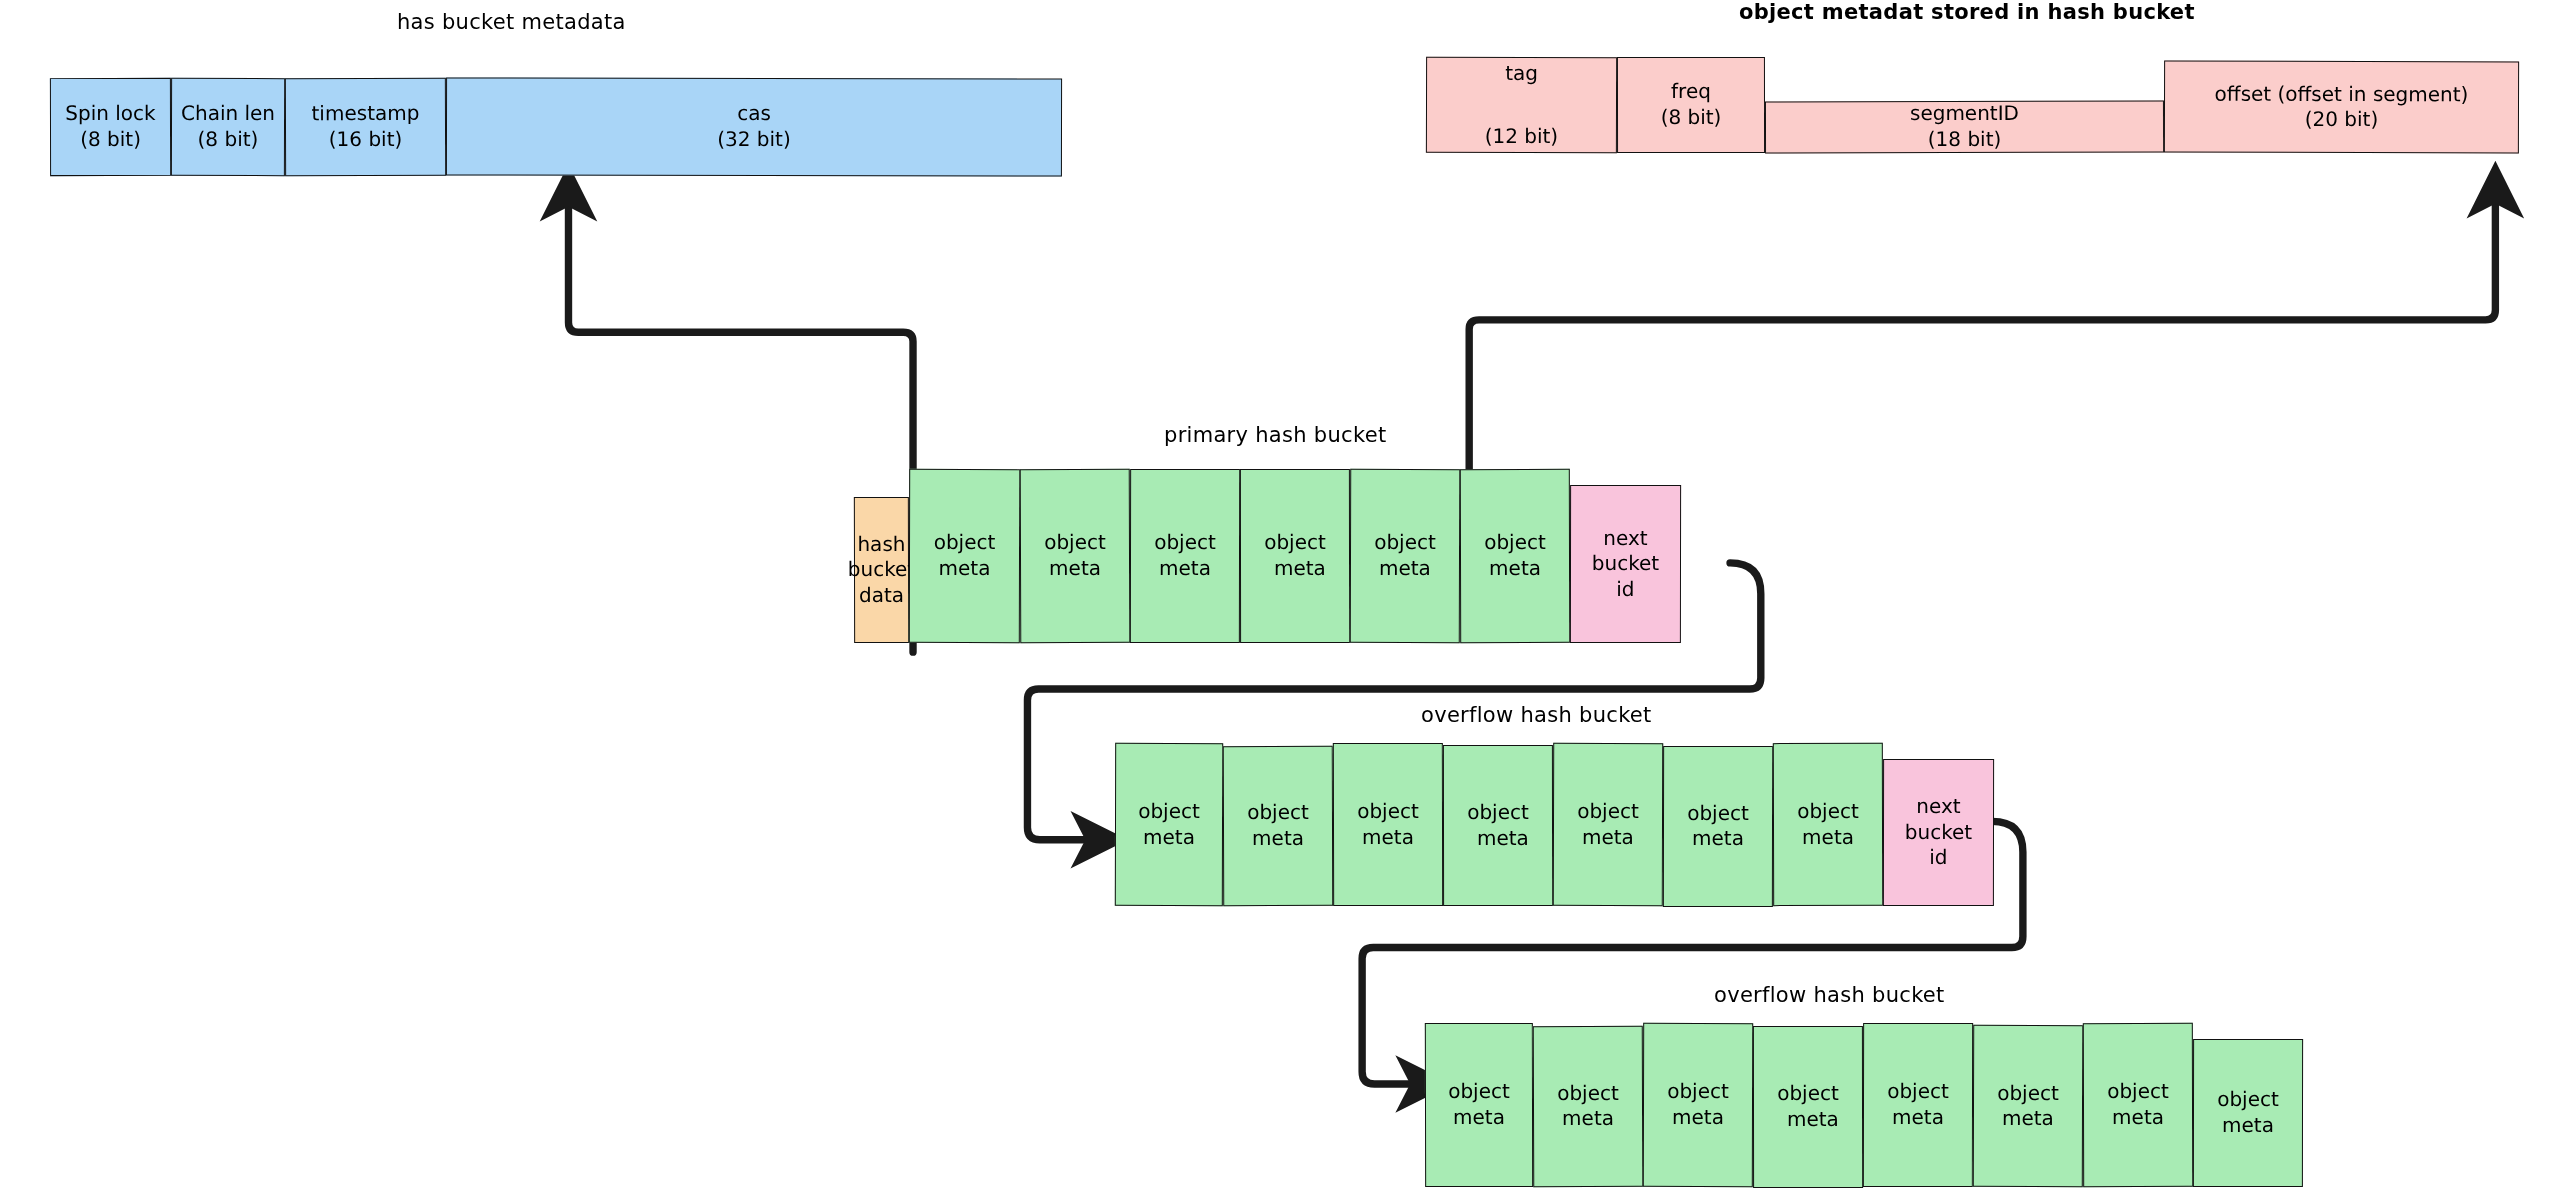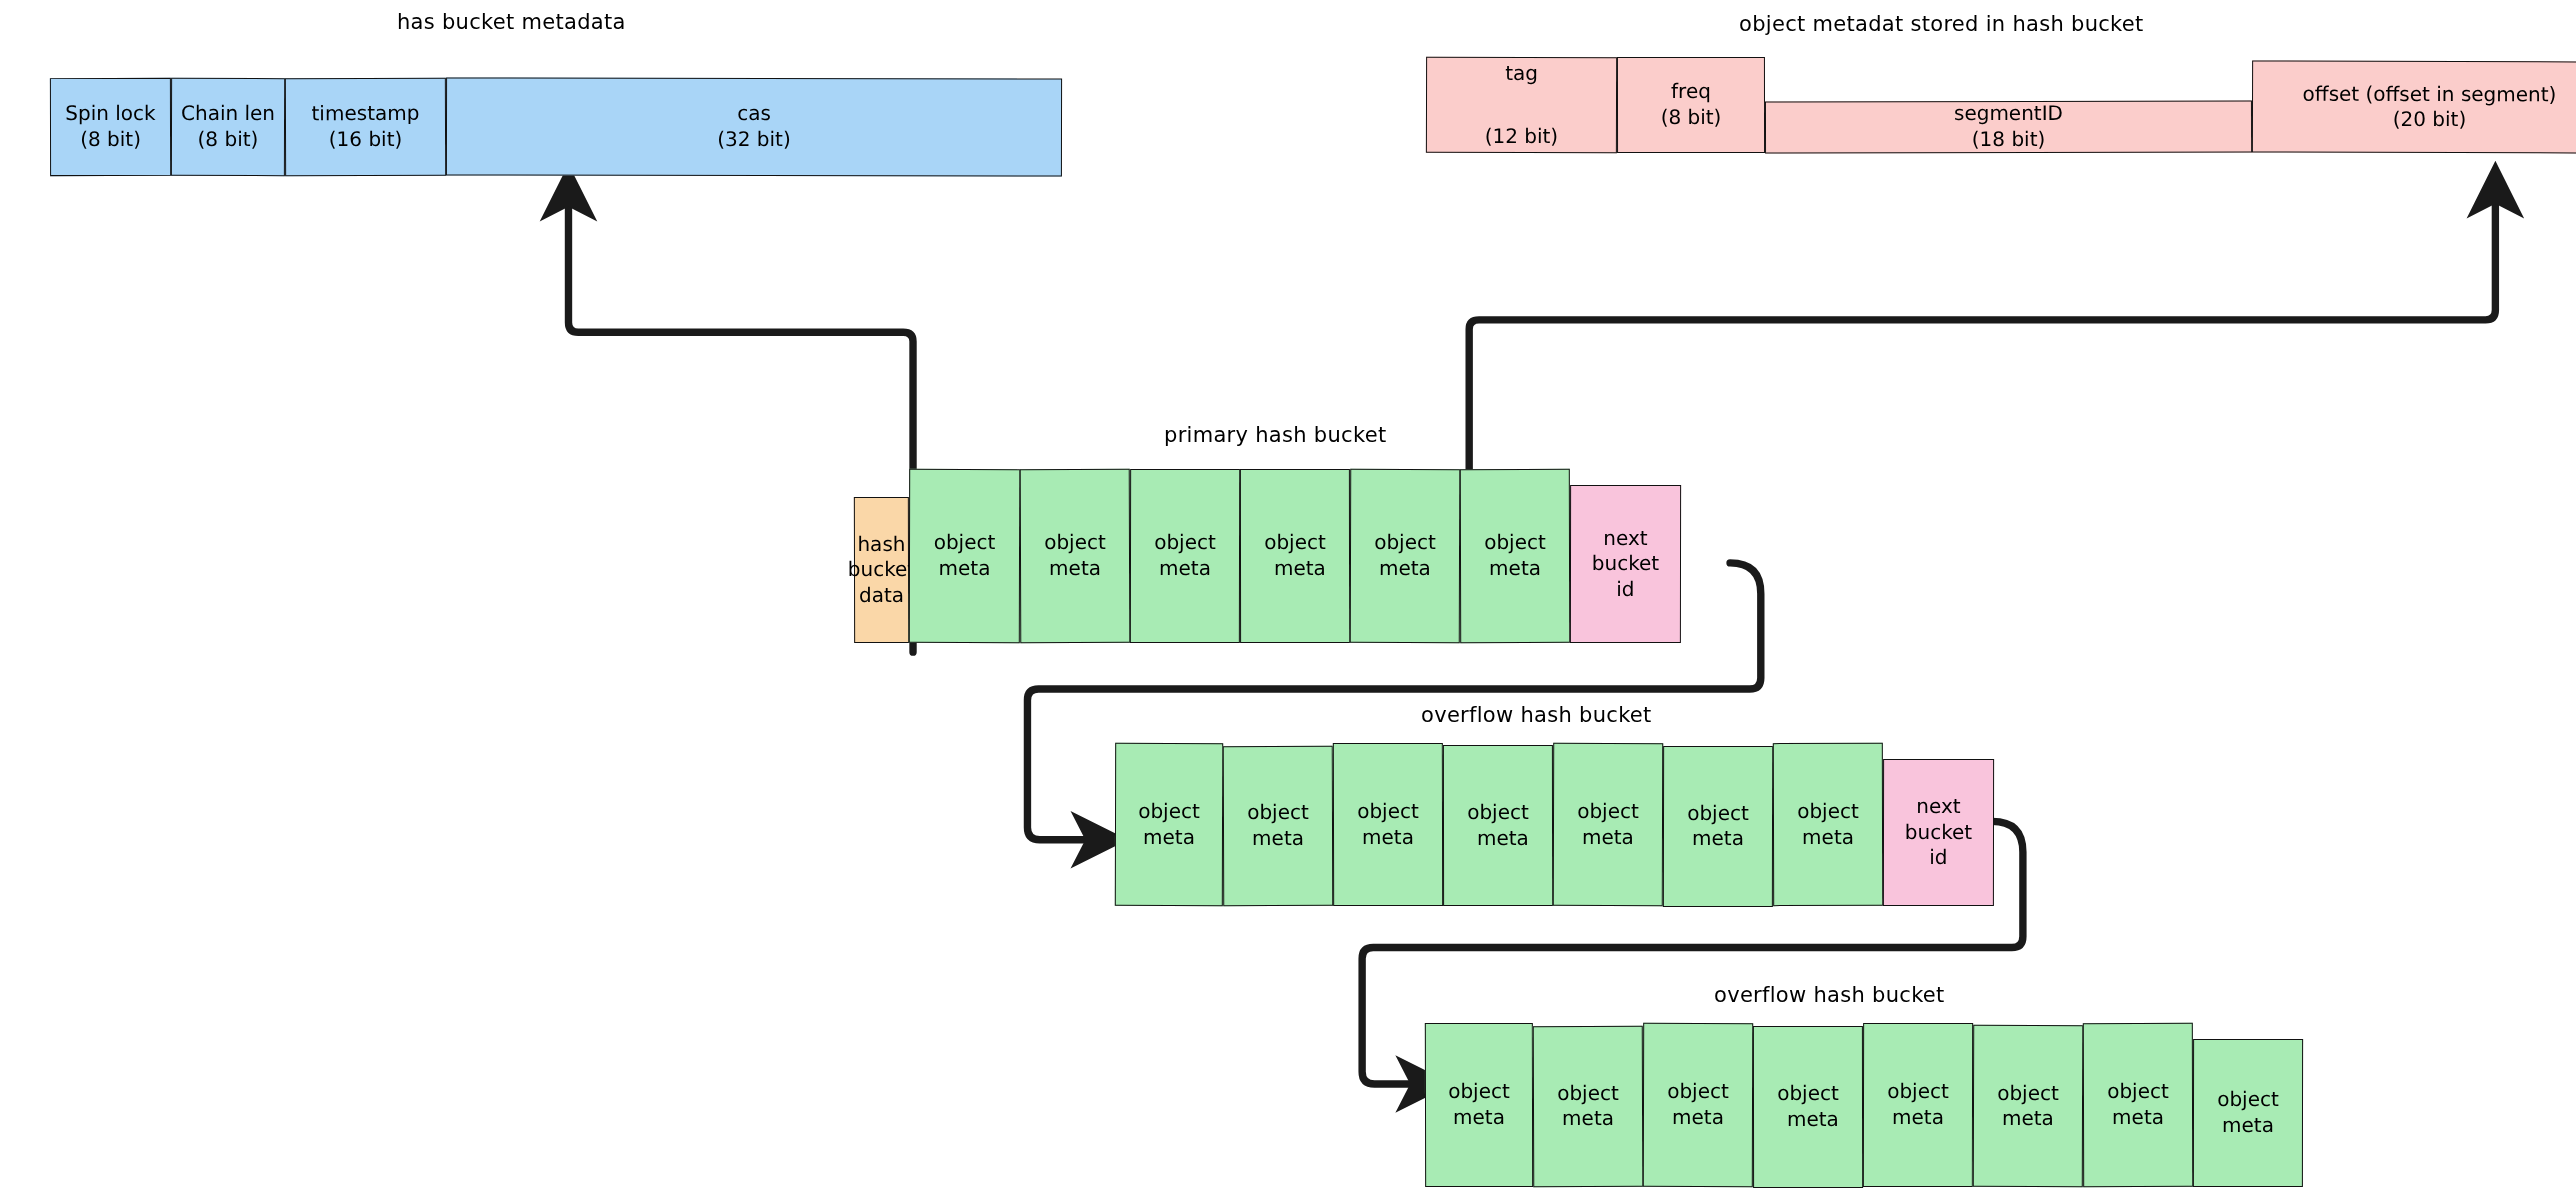--- a/index.html
+++ b/index.html
@@ -74,21 +74,21 @@
       <path d="M2812,915 Q2862,915 2862,965 L2862,1102 Q2862,1120 2844,1120 L1688,1120 Q1670,1120 1670,1138 L1670,1345 Q1670,1365 1690,1365 L1800,1365" fill="none" stroke="#1a1a1a" stroke-width="12" stroke-linecap="round" stroke-linejoin="round" marker-end="url(#ah)"></path>
     </g>
 
     <g>
       <path d="M3238,1335 Q3288,1335 3288,1385 L3288,1522 Q3288,1540 3270,1540 L2232,1540 Q2214,1540 2214,1558 L2214,1742 Q2214,1762 2234,1762 L2328,1762" fill="none" stroke="#1a1a1a" stroke-width="12" stroke-linecap="round" stroke-linejoin="round" marker-end="url(#ah)"></path>
     </g>
   </svg>
 
   <div class="caption" style="left:397px;top:9.8px;">has bucket metadata</div>
 
-  <div class="caption" style="left:1739px;top:12px;">object metadat stored in hash bucket</div>
+  <div class="caption" style="left:1739px;top:0px;font-weight:bold;">object metadat stored in hash bucket</div>
 
   <div class="caption" style="left:1164px;top:423px;">primary hash bucket</div>
 
   <div class="caption" style="left:1421px;top:703px;">overflow hash bucket</div>
 
   <div class="caption" style="left:1714px;top:983px;">overflow hash bucket</div>
 
   <div class="row" style="left:13.5px;top:78px;height:98px;padding-left:36px;">
     <div class="cell blue j1" style="width:121px;">
       <span>Spin lock</span>
@@ -110,21 +110,21 @@
 
   <div class="row" style="left:1426px;top:57px;height:96px;">
     <div class="cell pink j2" style="width:191px;justify-content:space-between;">
       <span>tag</span>
       <span>(12 bit)</span>
     </div>
     <div class="cell pink j5" style="width:148px;">
       <span>freq</span>
       <span>(8 bit)</span>
     </div>
-    <div class="cell pink j1" style="width:487px;margin-top:44px;">
+    <div class="cell pink j1" style="width:399px;margin-top:44px;">
       <span>segmentID</span>
       <span>(18 bit)</span>
     </div>
     <div class="cell pink j6" style="width:355px;margin-top:3.7px;">
       <span>offset (offset in segment)</span>
       <span>(20 bit)</span>
     </div>
   </div>
 
   <div class="row" style="left:854px;top:469px;height:174px;">

